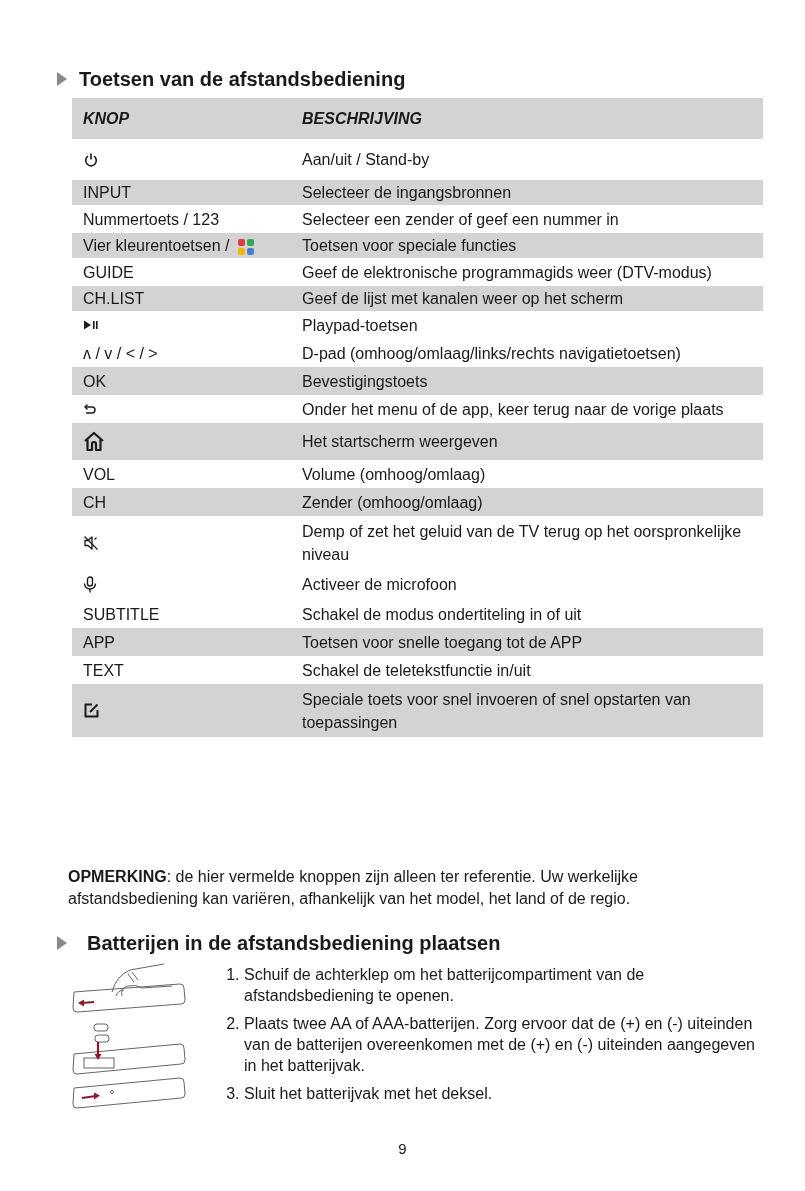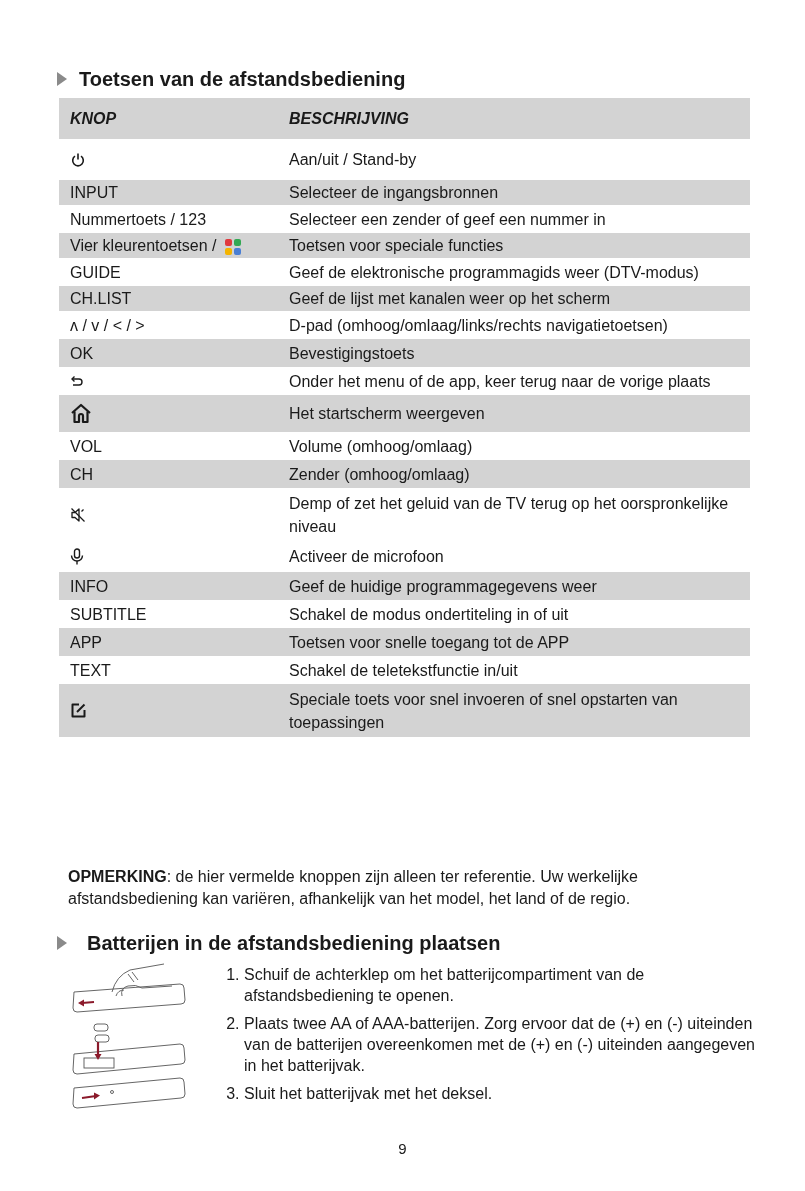--- a/index.html
+++ b/index.html
@@ -2,21 +2,21 @@
 <html><head>
 <meta charset="utf-8">
 <style>
   html, body { margin: 0; padding: 0; background: #ffffff; }
   body { width: 805px; height: 1191px; position: relative; font-family: "Liberation Sans", sans-serif; color: #1a1a1a; overflow: hidden; }
   .section-title { position: absolute; left: 57px; font-size: 20px; font-weight: bold; color: #1a1a1a; display: flex; align-items: center; }
   .tri { width: 0; height: 0; border-top: 7px solid transparent; border-bottom: 7px solid transparent; border-left: 10px solid #8a8a8a; margin-right: 12px; }
   #title1 { top: 66px; height: 26px; }
   #title2 { top: 930px; height: 26px; gap: 8px; }
 
-  table.keys { position: absolute; left: 59px; top: 98px; width: 691px; border-collapse: collapse; font-size: 16px; }
+  table.keys { position: absolute; left: 72px; top: 98px; width: 691px; border-collapse: collapse; font-size: 16px; }
   table.keys td, table.keys th { padding: 0 0 0 11px; vertical-align: middle; text-align: left; line-height: 23px; }
   table.keys td.k { width: 208px; }
   table.keys th { font-weight: bold; font-style: italic; height: 41px; font-size: 16px; }
   tr.g { background: #d3d3d3; }
   tr.w { background: #ffffff; }
   tr.h-hd { height: 41px; }
   tr.h40 { height: 41px; }
   tr.h35 { height: 25px; }
   tr.h31 { height: 31px; }
   tr.h28 { height: 28px; }
@@ -82,20 +82,32 @@
     </tr>
     <tr class="w h28">
       <td class="k">GUIDE</td>
       <td>Geef de elektronische programmagids weer (DTV-modus)</td>
     </tr>
     <tr class="g h35">
       <td class="k">CH.LIST</td>
       <td>Geef de lijst met kanalen weer op het scherm</td>
     </tr>
     <tr class="w h28">
+      <td class="k icon">
+        <span>
+          <svg width="16" height="12" viewBox="0 0 16 12">
+              <polygon points="1,1.5 8,6 1,10.5" fill="#1a1a1a"></polygon>
+              <rect x="10" y="2" width="1.6" height="8" fill="#1a1a1a"></rect>
+              <rect x="13" y="2" width="1.6" height="8" fill="#1a1a1a"></rect>
+            </svg>
+        </span>
+      </td>
+      <td>Playpad-toetsen</td>
+    </tr>
+    <tr class="w h28">
       <td class="k">ʌ / v / &lt; / &gt;</td>
       <td>D-pad (omhoog/omlaag/links/rechts navigatietoetsen)</td>
     </tr>
     <tr class="g h28">
       <td class="k">OK</td>
       <td>Bevestigingstoets</td>
     </tr>
     <tr class="w h28">
       <td class="k icon">
         <span>
@@ -142,24 +154,20 @@
       <td class="k icon">
         <span>
           <svg width="14" height="17" viewBox="0 0 14 17">
               <rect x="4.5" y="1" width="5" height="9" rx="2.5" fill="none" stroke="#1a1a1a" stroke-width="1.4"></rect>
               <path d="M1.5 7.5 A5.5 5.5 0 0 0 12.5 7.5" fill="none" stroke="#1a1a1a" stroke-width="1.4"></path>
               <line x1="7" y1="13" x2="7" y2="16.5" stroke="#1a1a1a" stroke-width="1.4"></line>
             </svg>
         </span>
       </td>
       <td>Activeer de microfoon</td>
-    </tr>
-    <tr class="g h28">
-      <td class="k">INFO</td>
-      <td>Geef de huidige programmagegevens weer</td>
     </tr>
     <tr class="w h28">
       <td class="k">SUBTITLE</td>
       <td>Schakel de modus ondertiteling in of uit</td>
     </tr>
     <tr class="g h28">
       <td class="k">APP</td>
       <td>Toetsen voor snelle toegang tot de APP</td>
     </tr>
     <tr class="w h28">

